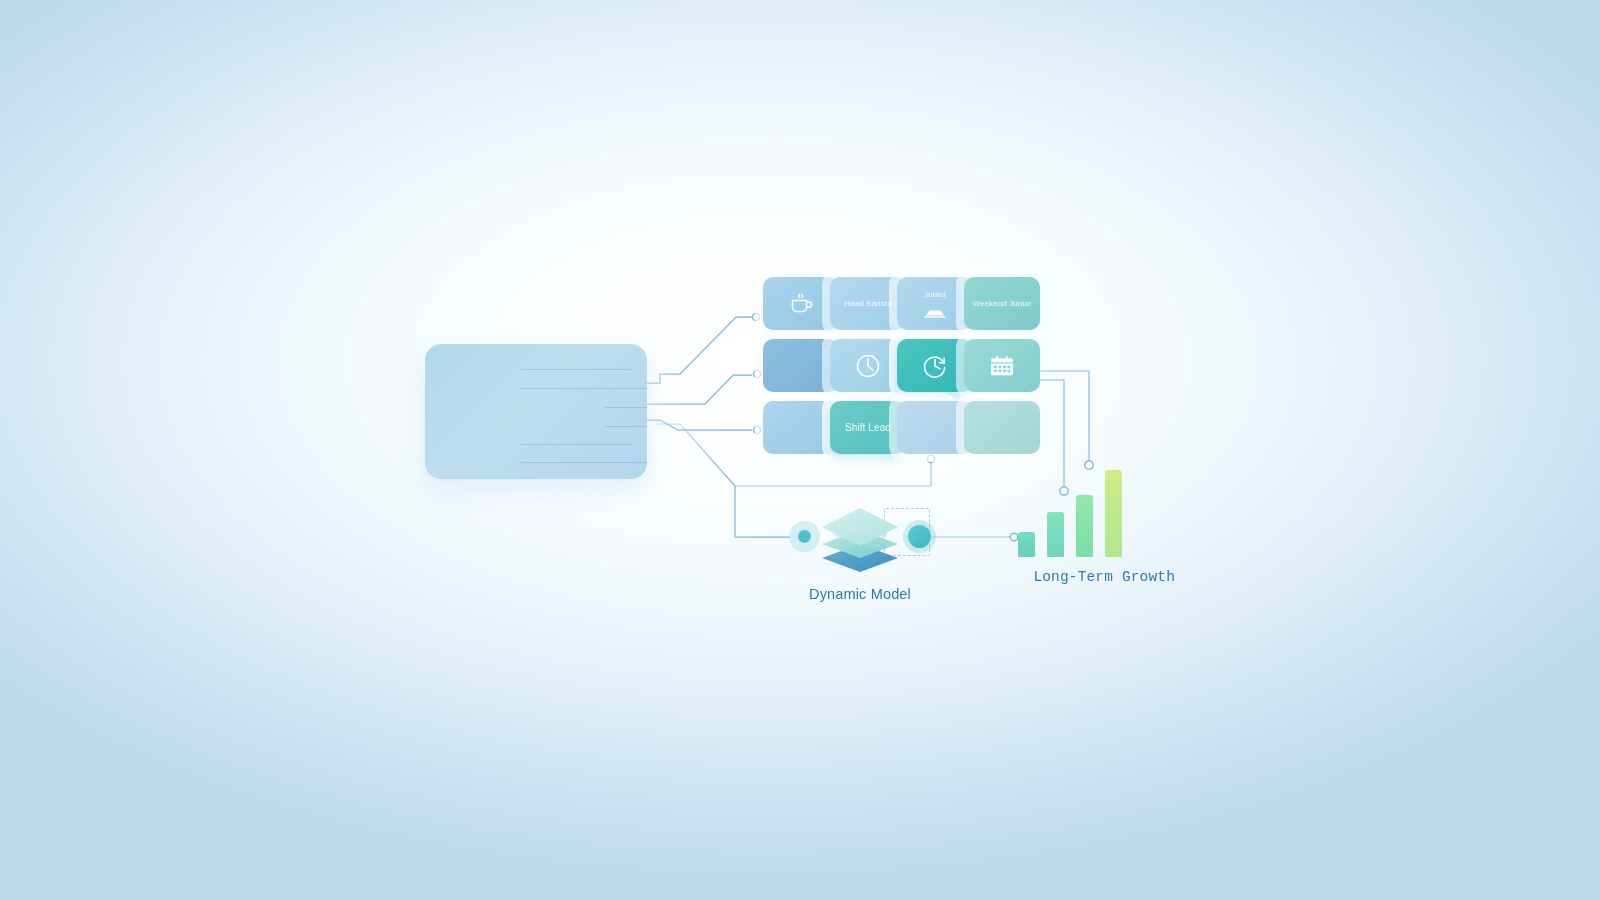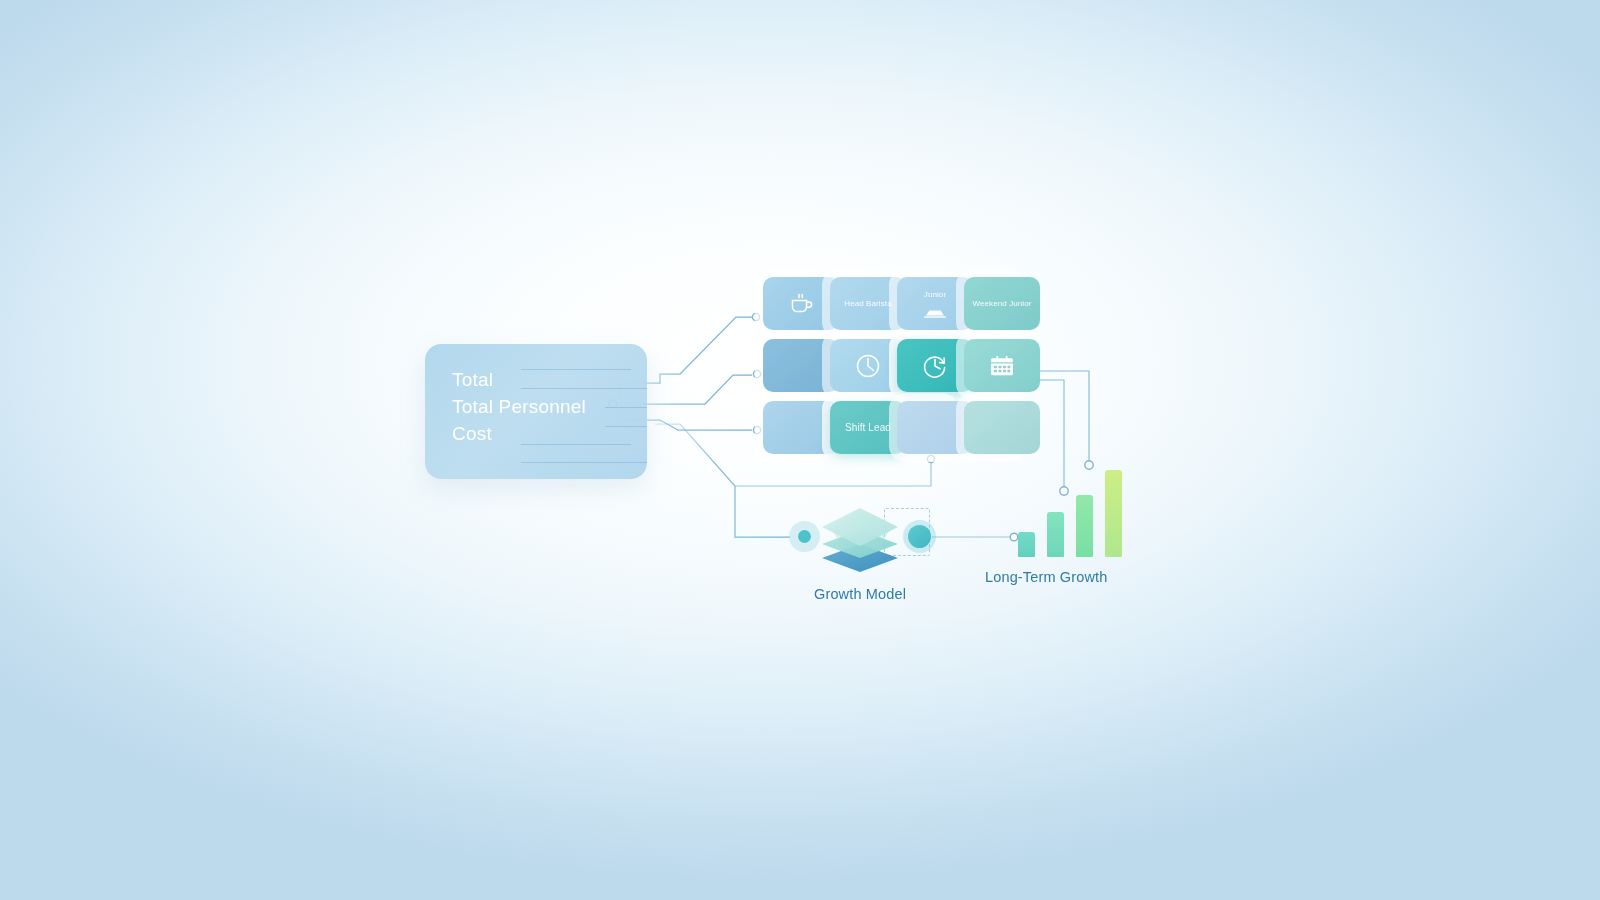--- a/index.html
+++ b/index.html
@@ -160,24 +160,25 @@
     position: absolute;
     bottom: 0;
     width: 17px;
     border-radius: 3px 3px 1px 1px;
   }
   #growth-label {
     position: absolute;
     left: 985px;
     top: 569px;
     width: 190px;
-    text-align: left;
+    text-align: right;
     color: #2f7ba6;
     font-size: 14.5px;
     letter-spacing: 0.15px;
+    font-family: Liberation Mono, monospace;
   }
 </style>
 </head>
 <body>
 
 <div id="stage">
 
   <svg class="svg-layer" id="connector-layer" viewBox="0 0 1600 900" preserveAspectRatio="none">
     <defs>
       <linearGradient id="lineFade" x1="0" y1="0" x2="1" y2="0">
@@ -230,25 +231,20 @@
   </svg>
 
   <div id="summary-card">
     <div class="deco-lines">
       <i style="left:96px;  top:25px;  width:110px;"></i>
       <i style="left:96px;  top:44px;  width:128px;"></i>
       <i style="left:180px; top:63px;  width:46px;"></i>
       <i style="left:180px; top:82px;  width:46px;"></i>
       <i style="left:96px;  top:100px; width:110px;"></i>
       <i style="left:96px;  top:118px; width:128px;"></i>
-    </div>
-    <div class="card-text">
-      <div>Total</div>
-      <div>Total Personnel</div>
-      <div>Cost</div>
     </div>
   </div>
 
   <div id="tile-grid">
 
     <div class="tile-wrap" style="left:0px; top:0px;">
       <div class="glow"></div>
       <div class="tile" style="left:0;top:0;background:linear-gradient(140deg,#a9d4ec,#93c7e4);">
         <span>
           <svg width="26" height="24" viewBox="0 0 26 24">
@@ -400,21 +396,21 @@
 
       <path d="M70,8 L100,30 L70,74 L42,30 Z" fill="url(#lyrGhost)"></path>
 
       <path d="M70,44 L108,58 L70,72 L32,58 Z" fill="url(#lyrBot)" opacity="0.92"></path>
 
       <path d="M70,30 L108,44 L70,58 L32,44 Z" fill="url(#lyrMid)" opacity="0.94"></path>
 
       <path d="M70,8 L108,27 L70,46 L32,27 Z" fill="url(#lyrTop)" opacity="0.95"></path>
     </svg>
   </div>
-  <div id="dyn-label">Growth Model</div>
+  <div id="dyn-label">Dynamic Model</div>
 
   <div id="growth-chart">
     <div class="bar" style="left:0px;  height:25px; background:linear-gradient(180deg,#72dcc7,#63cfbe);"></div>
     <div class="bar" style="left:29px; height:45px; background:linear-gradient(180deg,#84e3bd,#6ed7b9);"></div>
     <div class="bar" style="left:58px; height:62px; background:linear-gradient(180deg,#92e8a9,#79dfa5);"></div>
     <div class="bar" style="left:87px; height:87px; background:linear-gradient(180deg,#cdee85,#aee78f);"></div>
   </div>
   <div id="growth-label">Long-Term Growth</div>
 
 </div>

